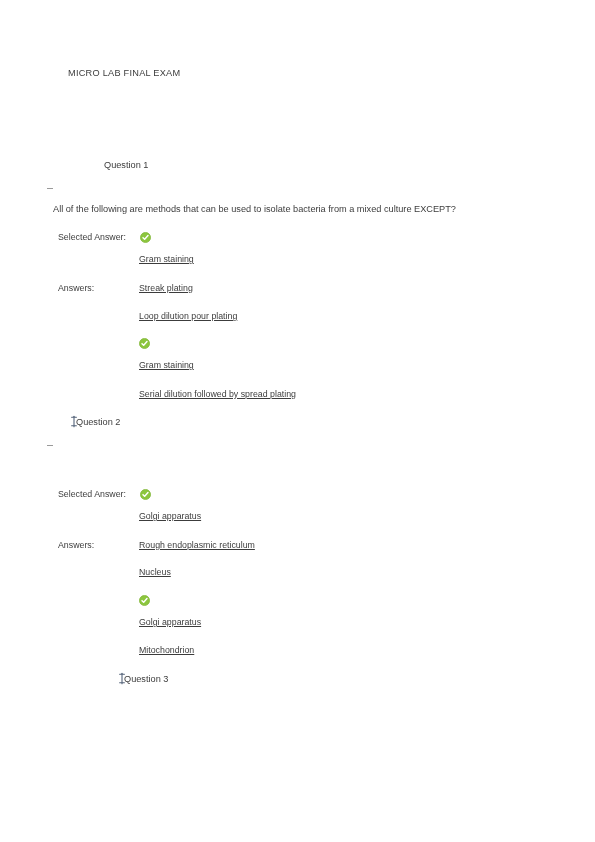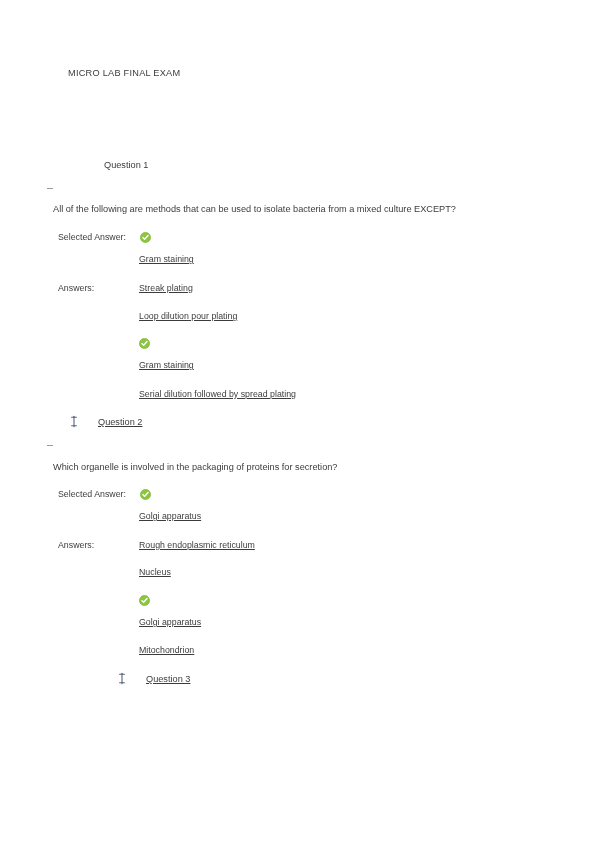--- a/index.html
+++ b/index.html
@@ -61,21 +61,21 @@
     display: block;
   }
   .drag-handle-icon svg { display: block; }
 
   .q-label {
     font-size: 9.2px;
     color: #3c3c3c;
     white-space: nowrap;
     margin-left: 36px;
   }
-  .q-label.indent-handle { margin-left: 28px; text-decoration: underline; }
+  .q-label.indent-handle { margin-left: 6px; }
 
   
   .margin-dash {
     position: absolute;
     left: 47px;
     width: 6px;
     height: 1px;
     background: #9a9a9a;
   }
 
@@ -189,21 +189,20 @@
           <path d="M1.6 2.2 L6.4 2.2" stroke="#54637a" stroke-width="1.1" stroke-linecap="round"></path>
           <path d="M1.6 10.8 L6.4 10.8" stroke="#54637a" stroke-width="1.1" stroke-linecap="round"></path>
         </svg>
       </span>
       <span class="q-label indent-handle">Question 2</span>
     </div>
   </div>
 
   <div class="margin-dash" style="top:445px;"></div>
 
-  <div class="q-text" style="top:462px;">Which organelle is involved in the packaging of proteins for secretion?</div>
 
   <div class="ans-row" style="top:489px;">
     <span class="ans-label">Selected Answer:</span>
     <span class="ans-icon-slot inline-right">
       <svg class="correct-icon" viewBox="0 0 16 16" xmlns="http://www.w3.org/2000/svg">
         <circle cx="8" cy="8" r="7.4" fill="#8CC63E"></circle>
         <circle cx="8" cy="8" r="7.4" fill="none" stroke="#7cb22f" stroke-width="1"></circle>
         <path d="M4.4 8.2 L6.8 10.6 L11.6 5.2" fill="none" stroke="#ffffff" stroke-width="2.1" stroke-linecap="round" stroke-linejoin="round"></path>
       </svg>
     </span>

